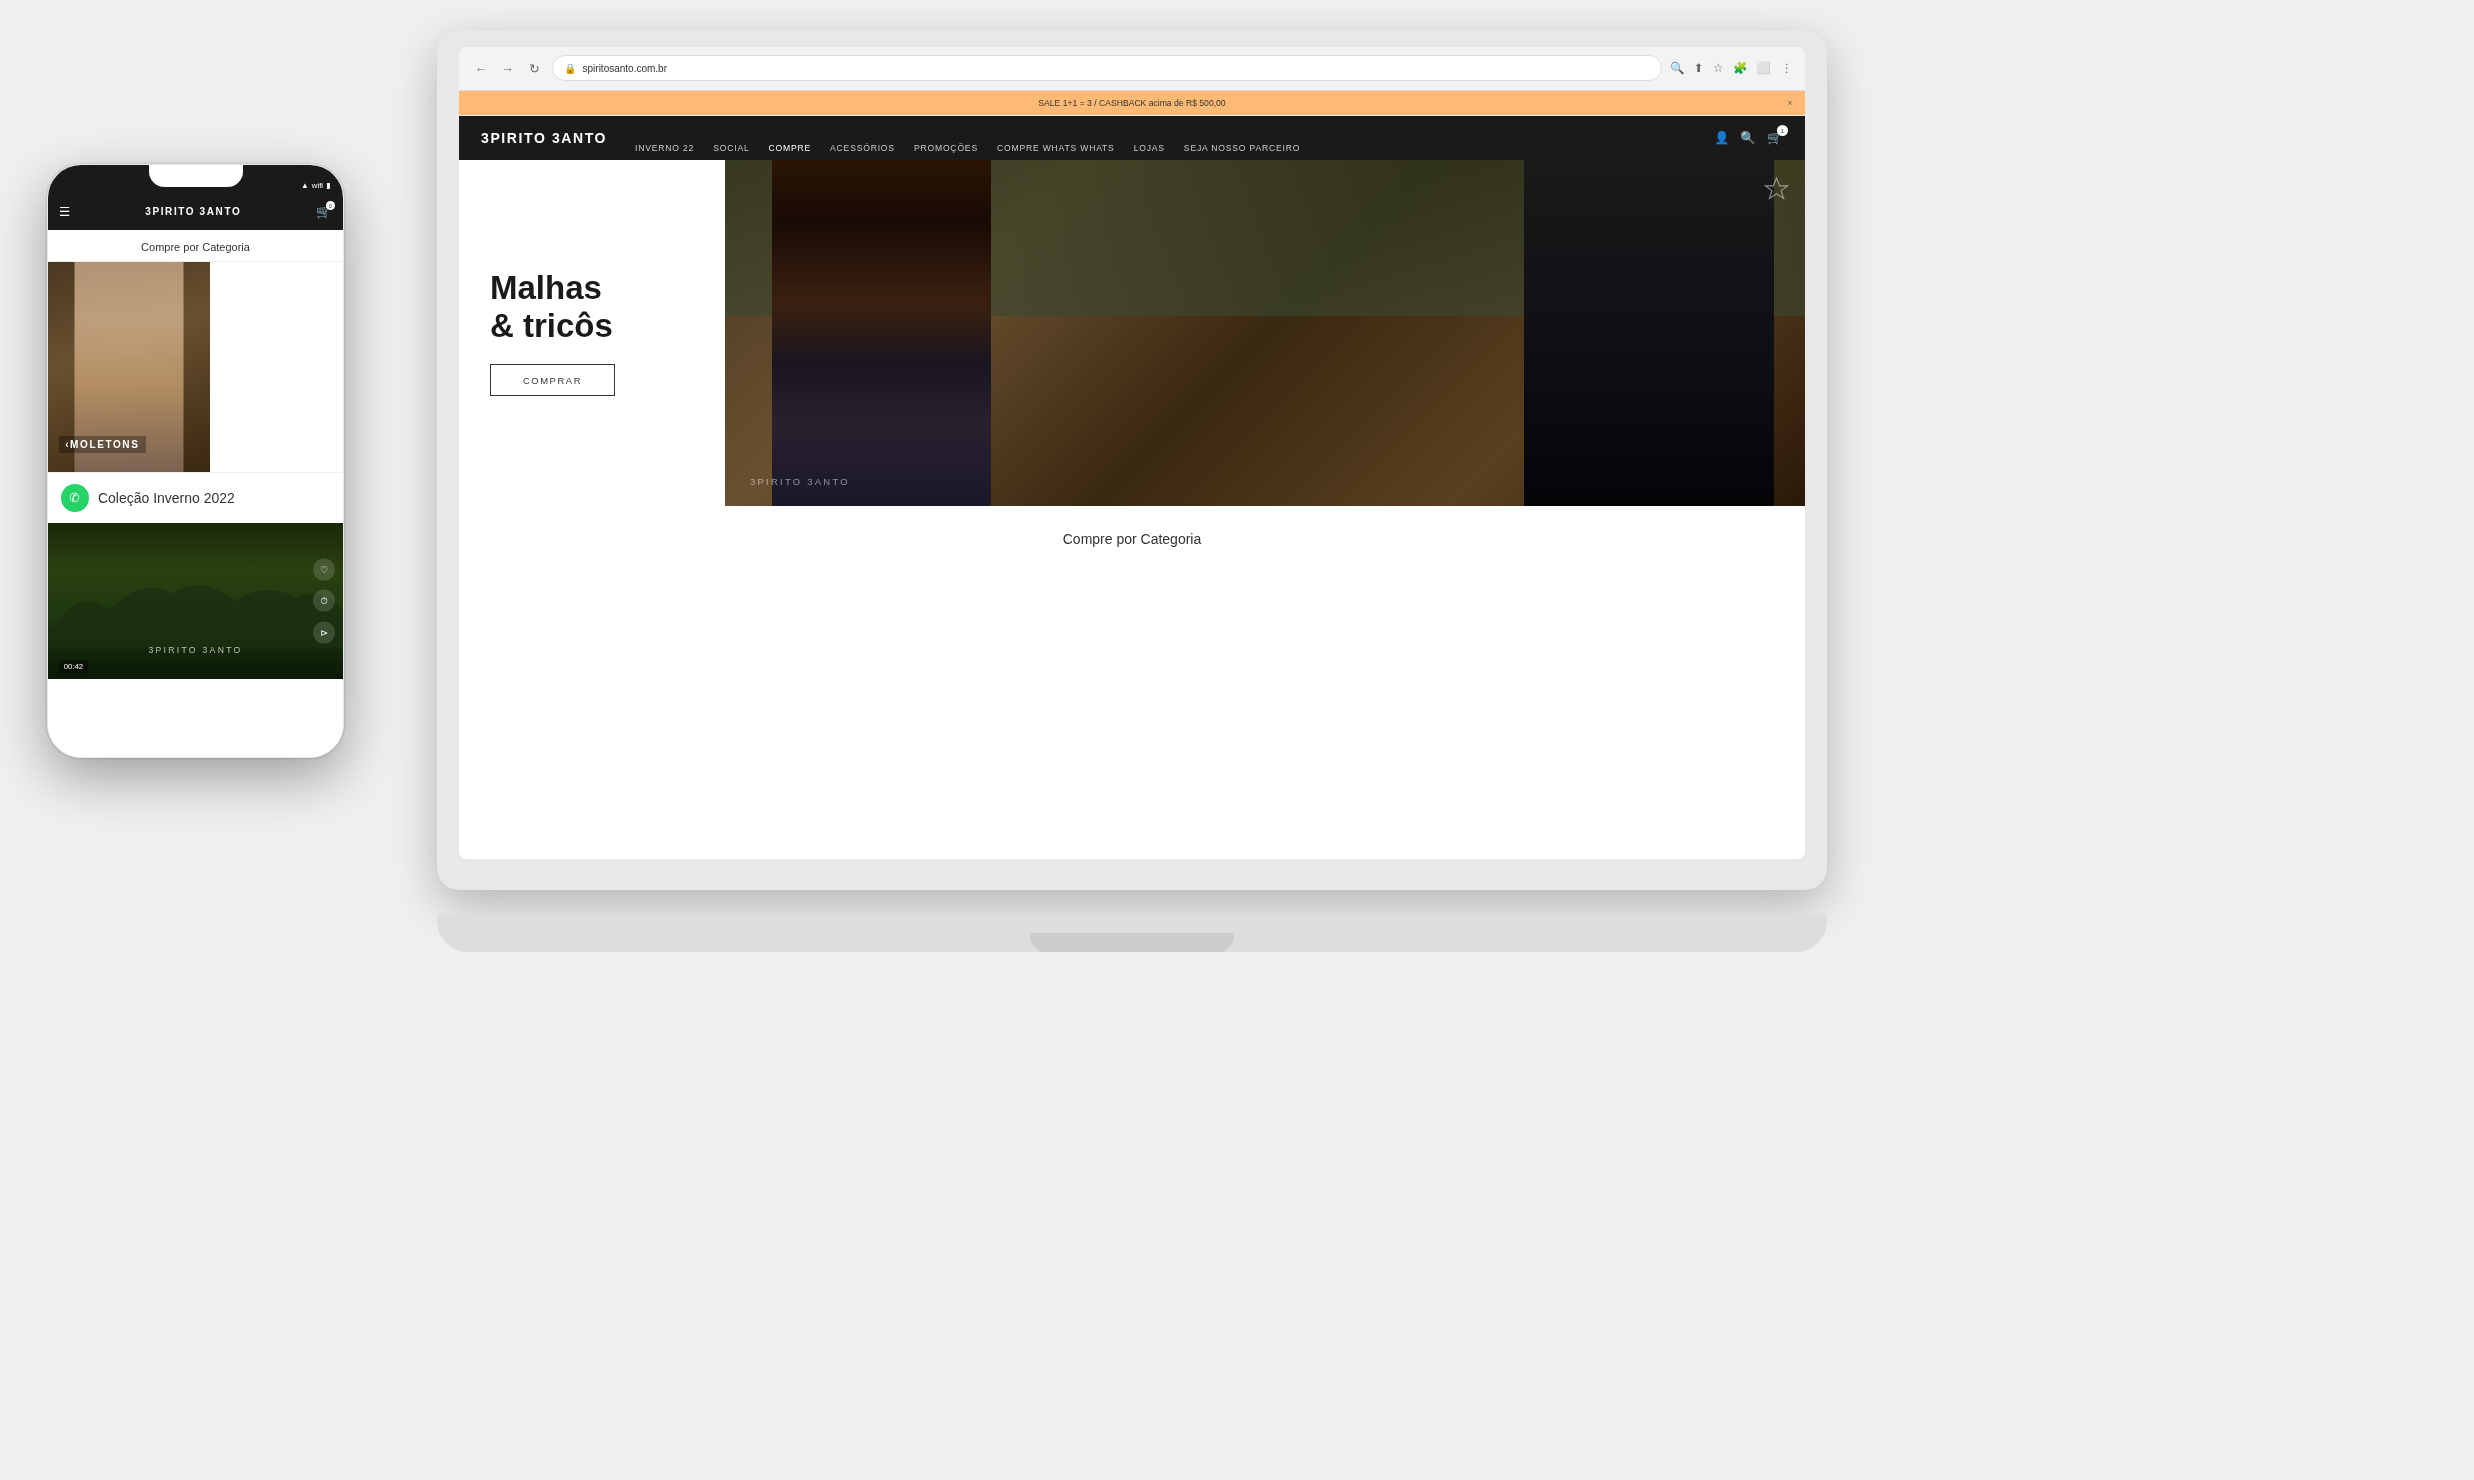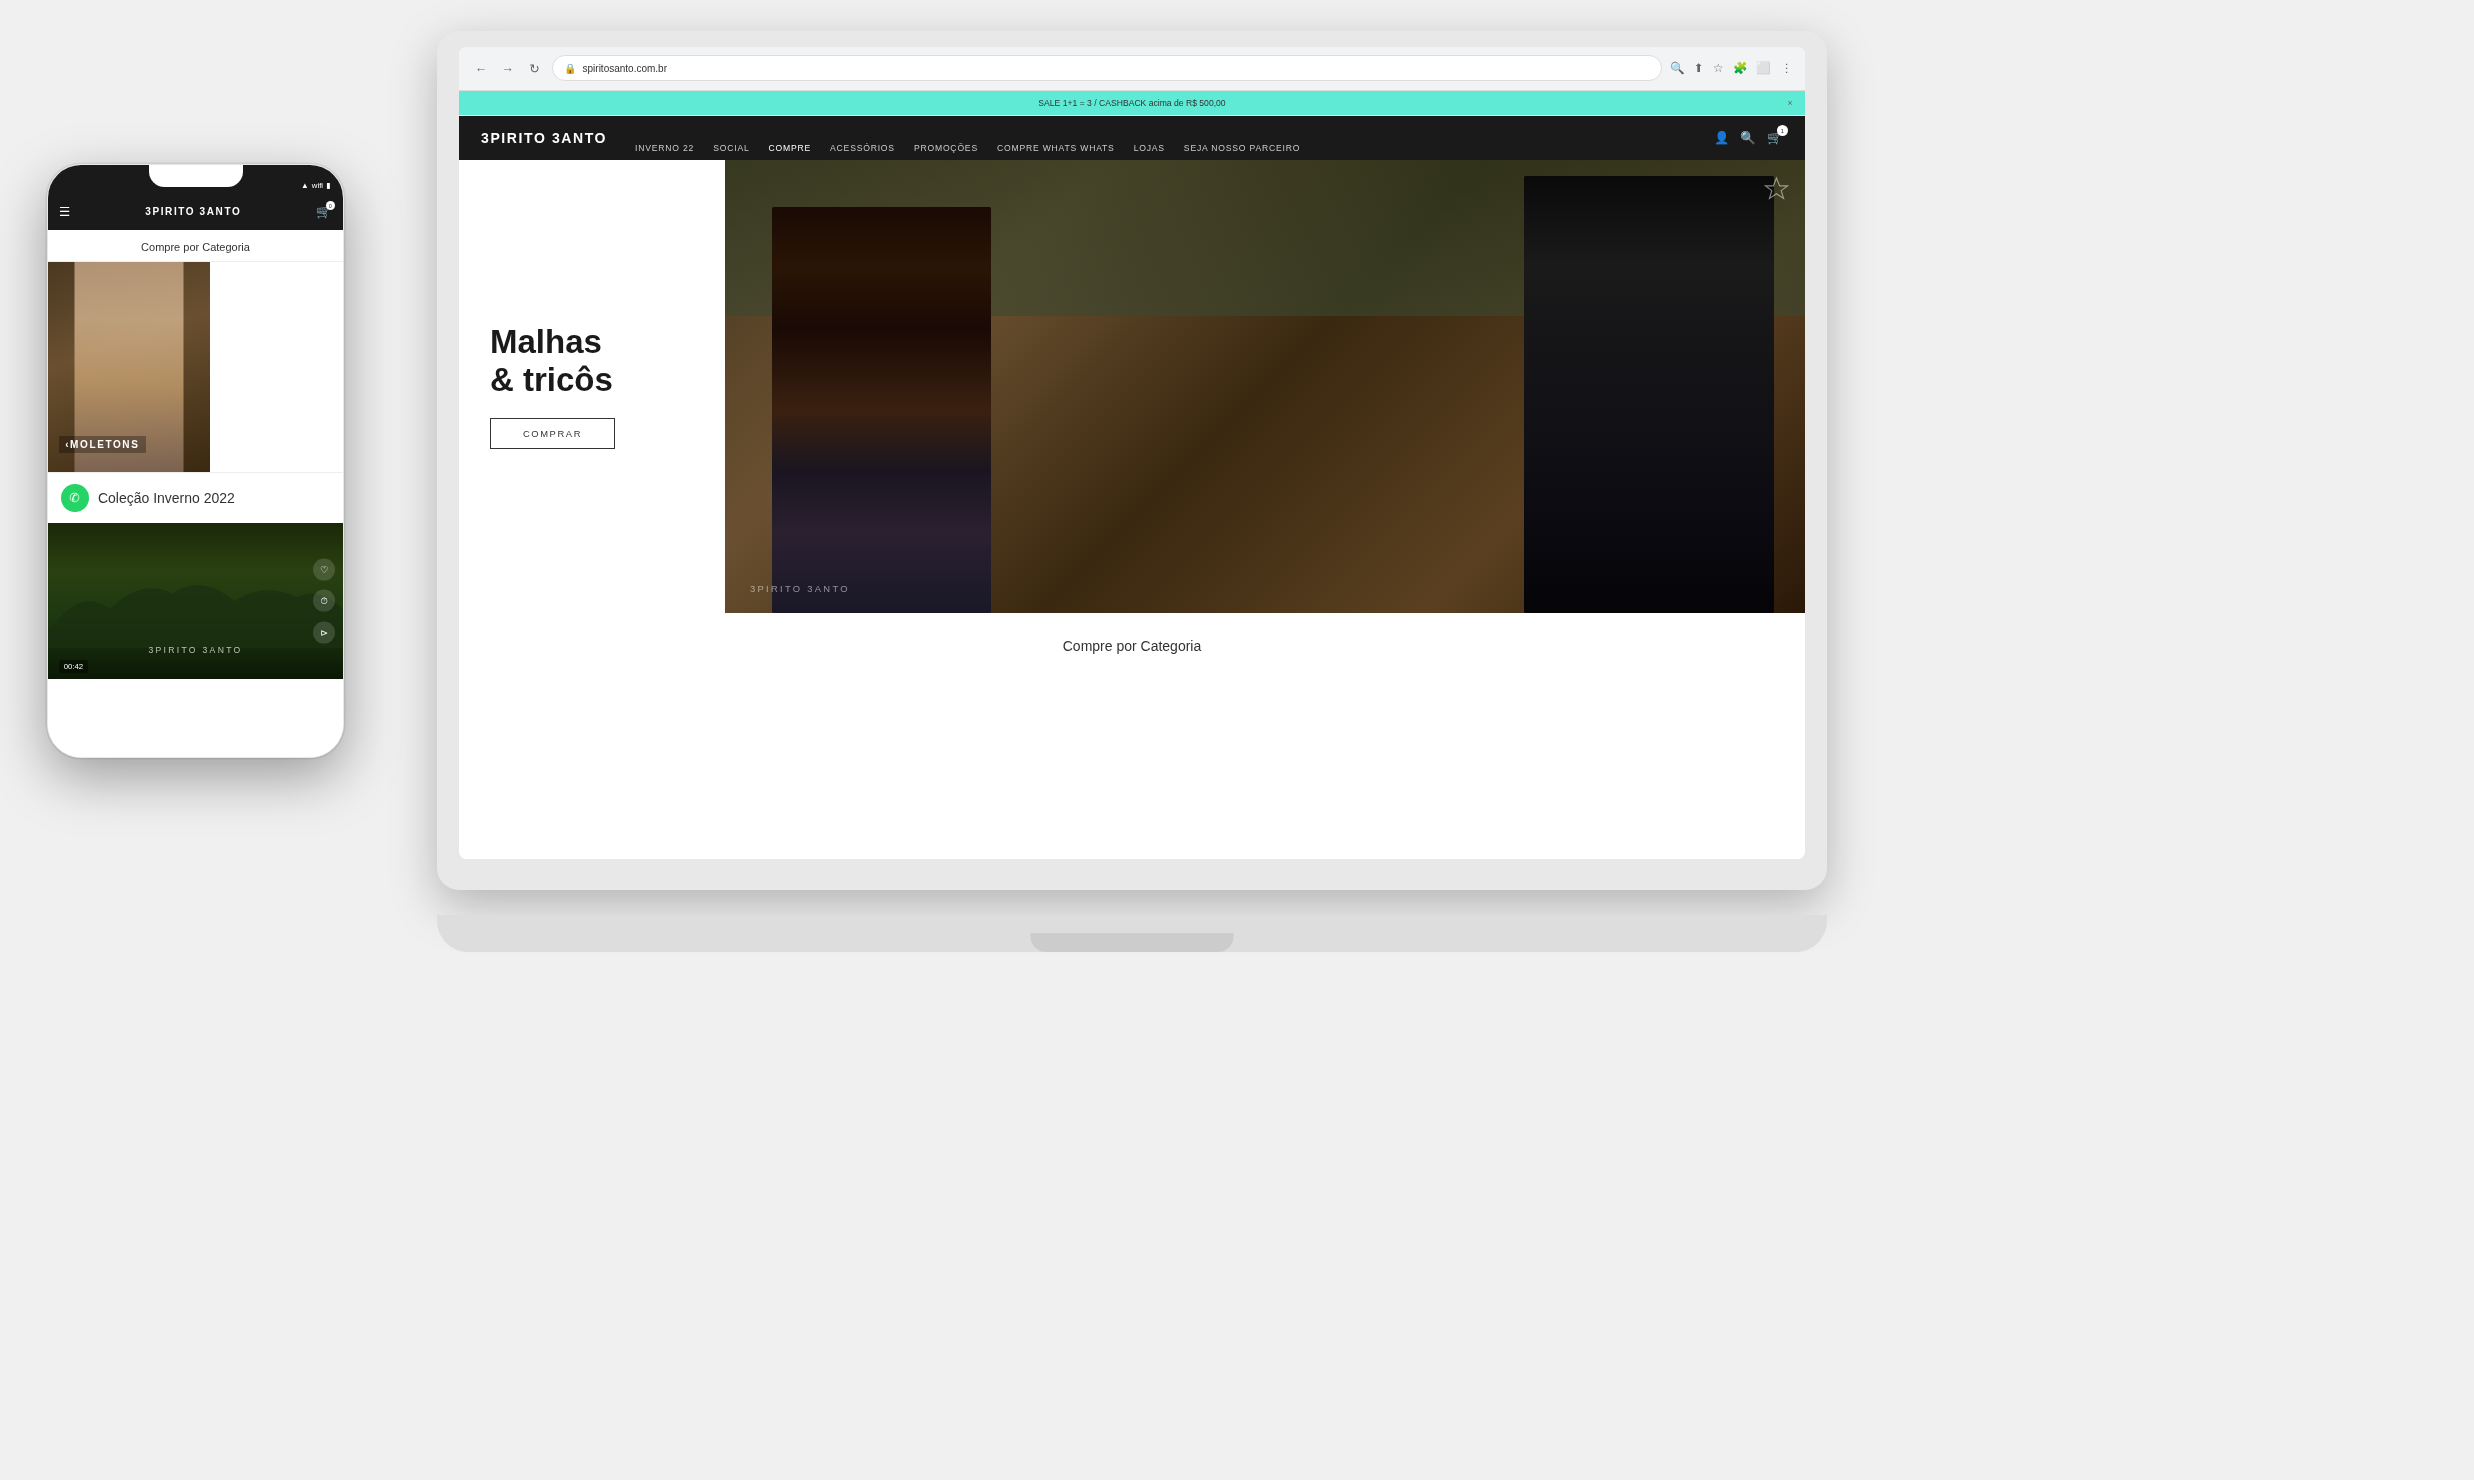--- a/index.html
+++ b/index.html
@@ -118,21 +118,21 @@
       height: calc(100% - 44px);
       background: #fff;
       overflow: hidden;
       position: relative;
     }
 
     
     .sale-bar {
       width: 100%;
       height: 25px;
-      background: #5eead4;
+      background: #fdba74;
       border-bottom: 0.8px solid #eee;
       display: flex;
       align-items: center;
       justify-content: center;
       font-size: 8.6px;
       color: #333;
     }
     .sale-bar-close {
       position: absolute;
       right: 12.5px;
@@ -192,21 +192,21 @@
       font-size: 6.2px;
       color: #333;
       display: flex;
       align-items: center;
       justify-content: center;
     }
 
     
     .hero-section {
       width: 100%;
-      height: 453px;
+      height: 346px;
       position: relative;
       background: #0369a1;
       display: flex;
     }
     .hero-left-panel {
       width: 266px;
       background: #fff;
       padding: 37px 31px;
       display: flex;
       flex-direction: column;

